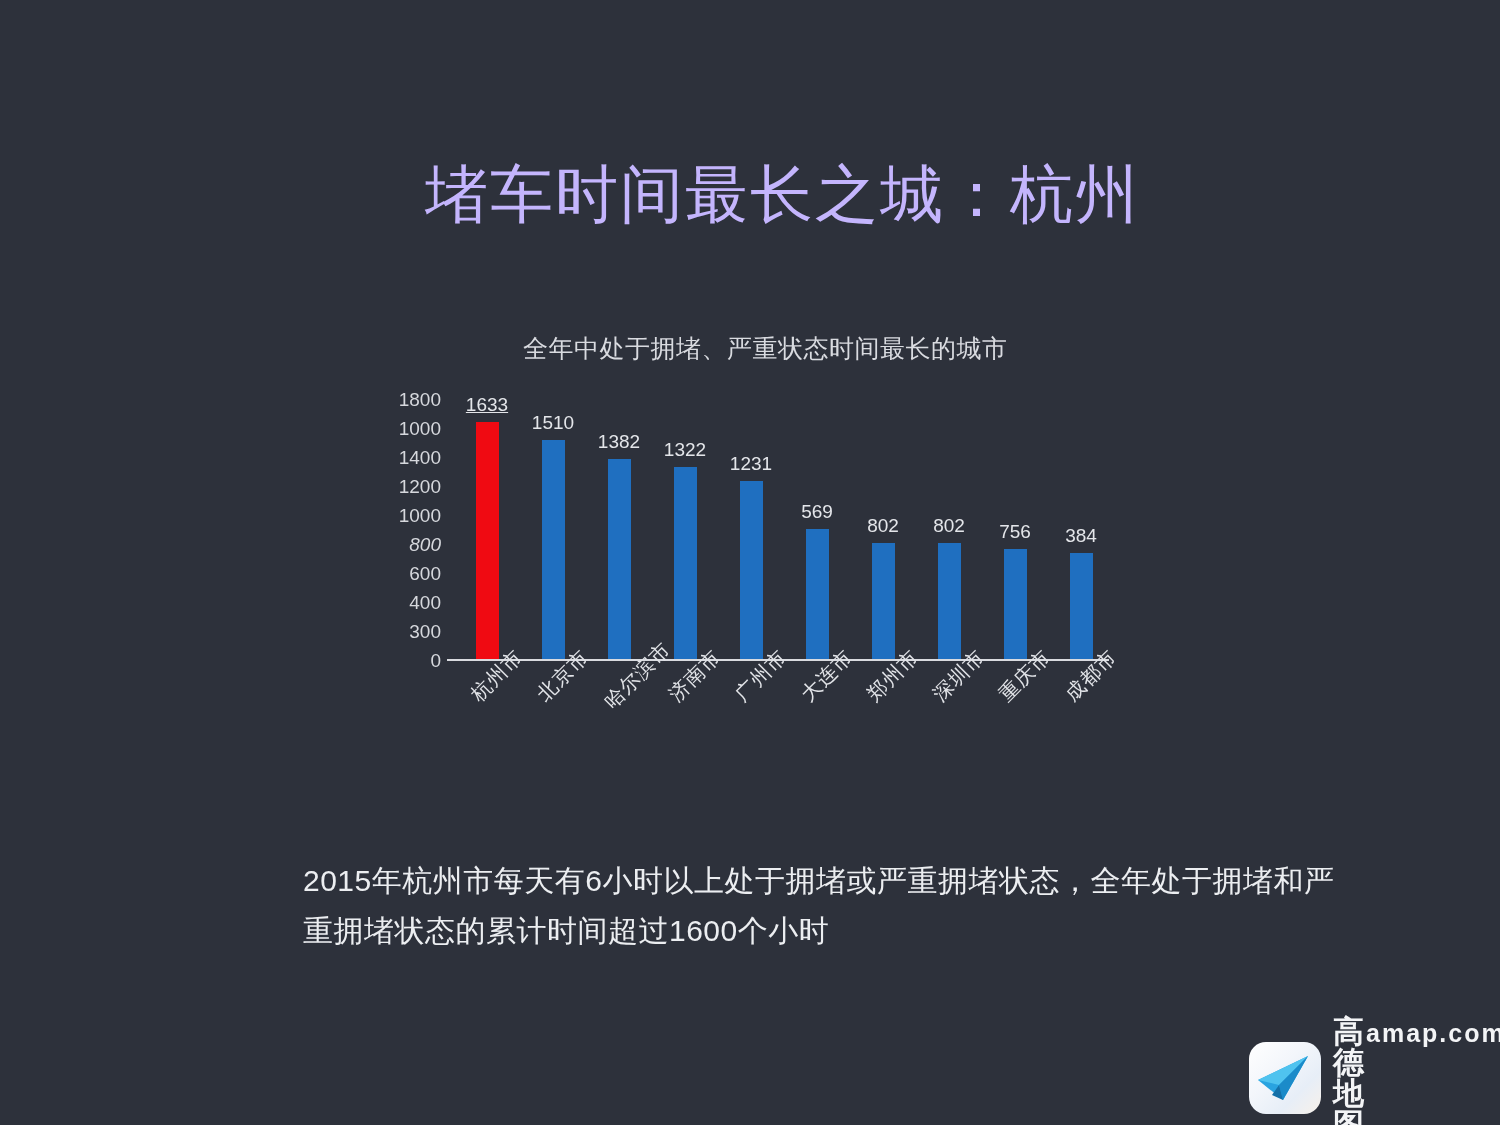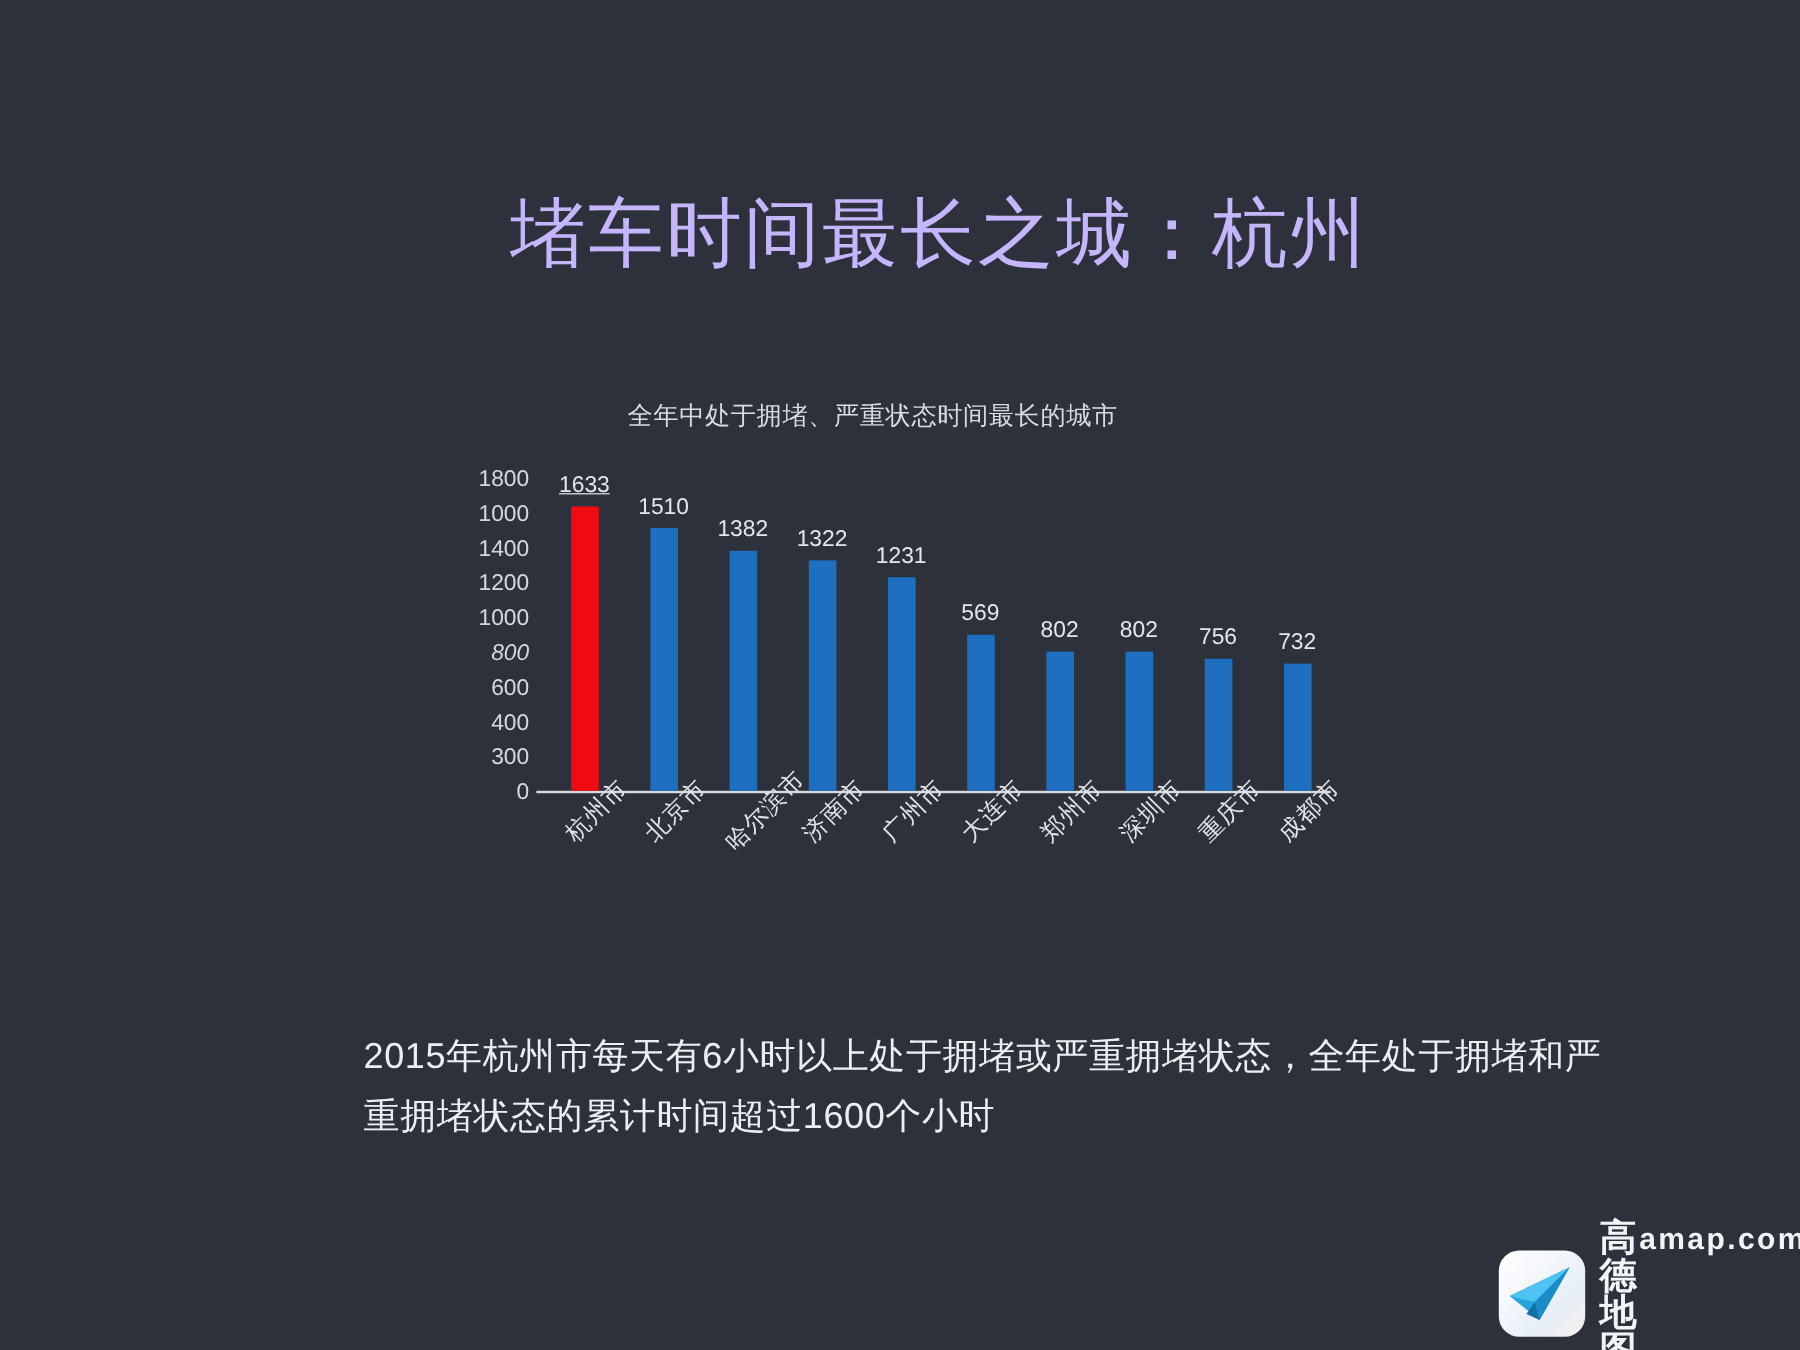--- a/index.html
+++ b/index.html
@@ -27,21 +27,21 @@
   
   #chart-area {
     position:absolute;
     left:0; top:0;
     width:1500px; height:800px;
   }
   #chart-subtitle {
     position:absolute;
     left:523px;
     top:332px;
-    font-size:21px;
+    font-size:25px;
     color:#d9dbe0;
     white-space:nowrap;
     letter-spacing:.5px;
   }
 
   
   #y-axis {
     position:absolute;
     left:383px;
     top:396px;
@@ -220,21 +220,21 @@
       <div class="bar-slot" style="left: 469px;">
         <div class="bar" style="height: 116.29px;"></div>
         <div class="bar-label" style="bottom: 122.29px;">802</div>
       </div>
       <div class="bar-slot" style="left: 535px;">
         <div class="bar" style="height: 109.62px;"></div>
         <div class="bar-label" style="bottom: 115.62px;">756</div>
       </div>
       <div class="bar-slot" style="left: 601px;">
         <div class="bar" style="height: 106.14px;"></div>
-        <div class="bar-label" style="bottom: 112.14px;">732</div>
+        <div class="bar-label" style="bottom: 112.14px;">384</div>
       </div>
     </div>
 
   <div id="x-axis">
       <div class="x-tick" style="left: 7px;"><span>杭州市</span></div>
       <div class="x-tick" style="left: 73px;"><span>北京市</span></div>
       <div class="x-tick" style="left: 139px;"><span>哈尔滨市</span></div>
       <div class="x-tick" style="left: 205px;"><span>济南市</span></div>
       <div class="x-tick" style="left: 271px;"><span>广州市</span></div>
       <div class="x-tick" style="left: 337px;"><span>大连市</span></div>

